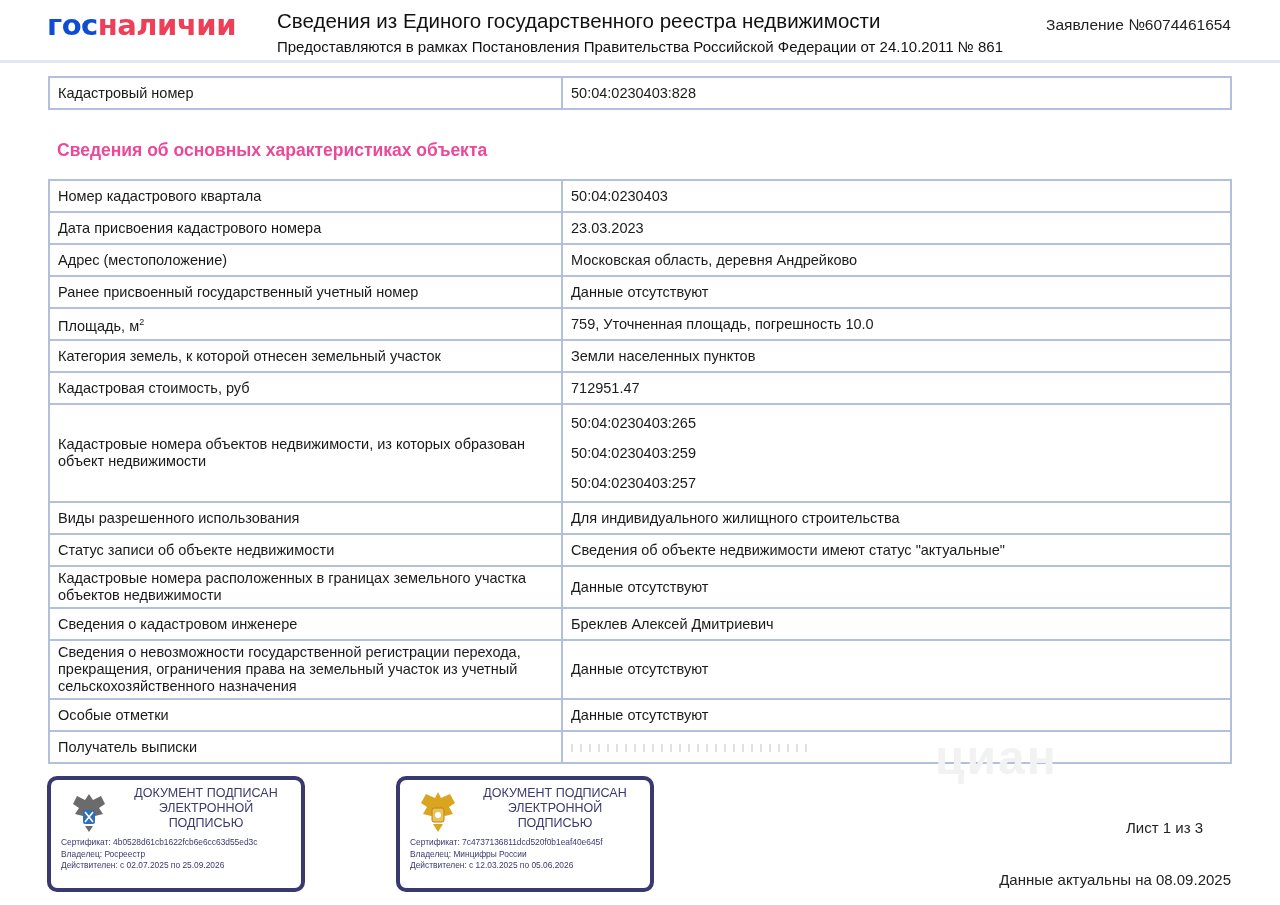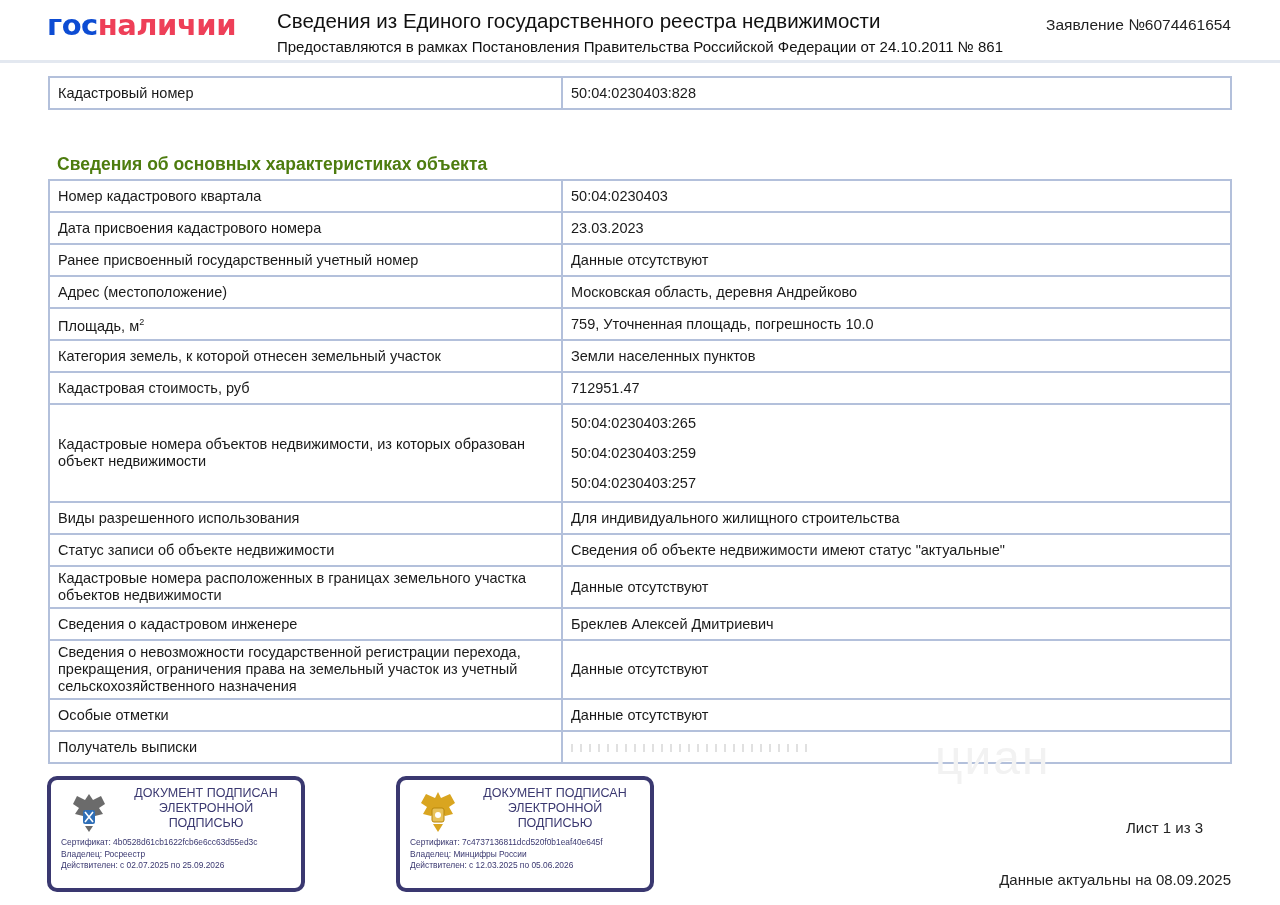--- a/index.html
+++ b/index.html
@@ -30,21 +30,21 @@
       position: absolute; left: 48px; width: 1184px; border-collapse: collapse; table-layout: fixed;
       font-size: 14.5px;
     }
     table.grid td {
       border: 2px solid #b3c0db; padding: 3px 8px; vertical-align: middle; line-height: 17px;
     }
     table.grid td.label { width: 495px; }
     .t1 { top: 76px; }
     .t1 td { height: 24px; }
     .section-title {
-      position: absolute; left: 57px; top: 154px; font-size: 17.5px; font-weight: bold; color: #4d7c0f;
+      position: absolute; left: 57px; top: 140px; font-size: 17.5px; font-weight: bold; color: #ec4899;
     }
     .t2 { top: 179px; }
     .t2 td { height: 24px; }
     .t2 tr.multi td { height: 85px; }
     .t2 tr.two td { height: 30px; }
     .t2 tr.three td { height: 48px; }
     .multi-val div { line-height: 30px; }
     .redacted {
       display: inline-block; width: 240px; height: 8px;
       background: repeating-linear-gradient(90deg, #d9d9d9 0 2px, transparent 2px 9px);
@@ -61,21 +61,21 @@
       color: #3a3870; font-size: 12.5px; line-height: 15px; font-weight: normal;
     }
     .stamp .meta {
       position: absolute; left: 10px; top: 57px; font-size: 8.4px; line-height: 11.5px; color: #3a3870;
     }
     .stamp1 { left: 47px; }
     .stamp2 { left: 396px; }
     .page-no { position: absolute; left: 1126px; top: 819px; font-size: 15px; color: #222; }
     .actual-date { position: absolute; right: 49px; top: 855px; font-size: 15px; color: #222; margin-top: 16px; }
     .watermark {
-      position: absolute; left: 935px; top: 730px; font-size: 48px; color: #f2f2f2; font-weight: normal;
+      position: absolute; left: 935px; top: 730px; font-size: 48px; color: #f2f2f2; font-weight: bold;
       letter-spacing: 2px; pointer-events: none;
     }
   </style>
 </head>
 <body>
 
 <div class="header">
   <div class="logo">
     <span class="gos">гос</span><span class="uslugi">наличии</span>
   </div>
@@ -99,26 +99,26 @@
   <tbody>
       <tr>
     <td class="label">Номер кадастрового квартала</td>
     <td>50:04:0230403</td>
   </tr>
   <tr>
     <td class="label">Дата присвоения кадастрового номера</td>
     <td>23.03.2023</td>
   </tr>
   <tr>
-    <td class="label">Ранее присвоенный государственный учетный номер</td>
-    <td>Данные отсутствуют</td>
-  </tr>
-  <tr>
     <td class="label">Адрес (местоположение)</td>
     <td>Московская область, деревня Андрейково</td>
+  </tr>
+  <tr>
+    <td class="label">Ранее присвоенный государственный учетный номер</td>
+    <td>Данные отсутствуют</td>
   </tr>
   <tr>
     <td class="label"><span>Площадь, м</span><sup>2</sup></td>
     <td>759, Уточненная площадь, погрешность 10.0</td>
   </tr>
   <tr>
     <td class="label">Категория земель, к которой отнесен земельный участок</td>
     <td>Земли населенных пунктов</td>
   </tr>
   <tr>

